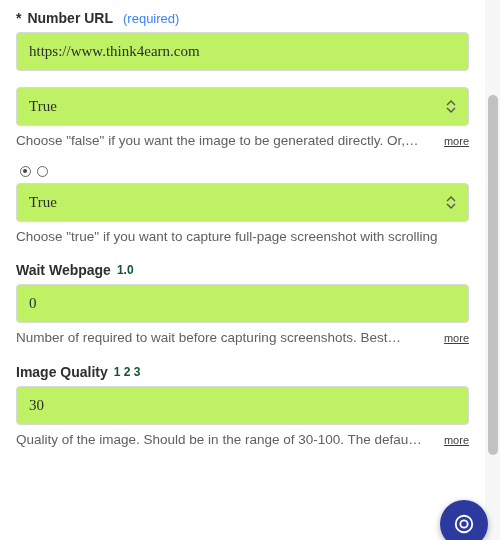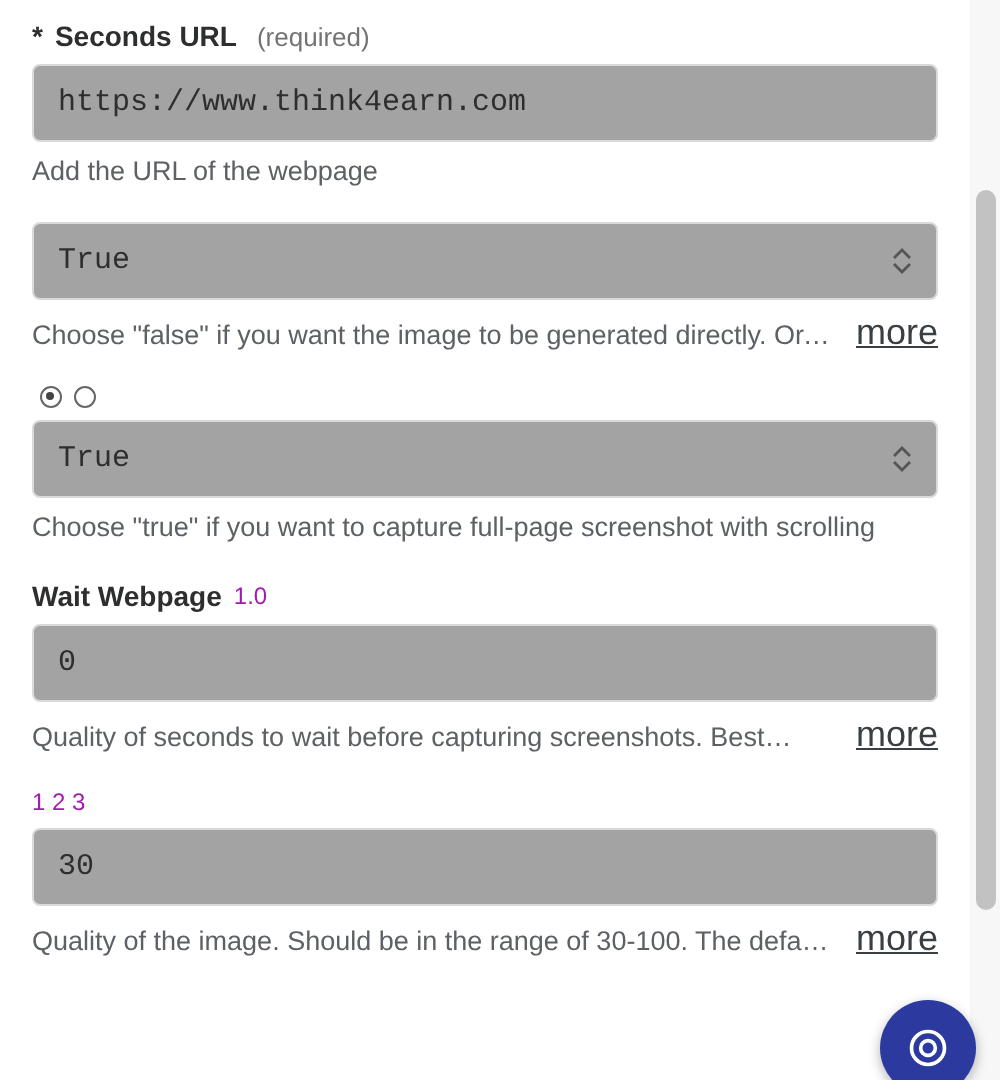--- a/index.html
+++ b/index.html
@@ -45,44 +45,44 @@
   .label-row {
     display: flex;
     align-items: center;
     gap: 6px;
     margin-bottom: 6px;
     font-size: 14px;
     color: #2d2e2e;
     font-weight: 600;
   }
   .req-star { font-weight: 700; }
-  .required { color: #737373; font-weight: 400; font-size: 13px; margin-left: 4px;}
-  .annot { color: #a21caf; font-weight: 400; font-size: 12px; }
+  .required { color: #3b82f6; font-weight: 400; font-size: 13px; margin-left: 4px;}
+  .annot { color: #14532d; font-weight: 700; font-size: 12px; }
 
   .radio-group { display: inline-flex; align-items: center; gap: 6px; margin-left: 4px; }
   .radio {
     width: 11px; height: 11px; border-radius: 50%;
     border: 1.5px solid #666; display: inline-block; position: relative;
     background: #fff;
   }
   .radio.selected::after {
     content: ""; position: absolute; left: 2px; top: 2px;
     width: 4px; height: 4px; border-radius: 50%; background: #444;
   }
 
   .text-input, .select {
     width: 100%;
     border: 1px solid #d7d9db;
     border-radius: 4px;
-    background: #a3a3a3;
+    background: #bef264;
     padding: 10px 12px;
     font-size: 15px;
     color: #2d2e2e;
     outline: none;
-    font-family: Liberation Mono, monospace;
+    font-family: Liberation Serif, serif;
   }
   .select {
     display: flex;
     align-items: center;
     justify-content: space-between;
     gap: 42px;
   }
   .select-arrows {
     display: flex; flex-direction: column; gap: 1px;
     color: #555;
@@ -102,21 +102,21 @@
     line-height: 1.35;
     flex: 1;
     white-space: nowrap;
     overflow: hidden;
     text-overflow: ellipsis;
   }
   .help-text.wrap { white-space: normal; }
   .more-link {
     color: #3a3f44;
     text-decoration: underline;
-    font-size: 18px;
+    font-size: 11px;
     cursor: pointer;
     white-space: nowrap;
   }
 
   .fab {
     position: absolute;
     right: 12px;
     bottom: -8px;
     width: 48px; height: 48px;
     border-radius: 50%;
@@ -126,27 +126,24 @@
   }
 </style>
 </head>
 <body>
 
 <div class="scroll-area">
 
   <div class="field">
     <div class="label-row">
       <span class="req-star">*</span>
-      <span>Seconds URL</span>
+      <span>Number URL</span>
       <span class="required">(required)</span>
     </div>
     <input class="text-input" type="text" value="https://www.think4earn.com" style="">
-    <div class="help-row">
-      <div class="help-text wrap">Add the URL of the webpage</div>
-    </div>
   </div>
 
   <div class="field">
     <div class="select">
       <span>True</span>
       <span class="select-arrows">
         <svg width="10" height="6" viewBox="0 0 10 6">
             <path d="M1 5 L5 1 L9 5" stroke="#555" stroke-width="1.4" fill="none"></path>
           </svg>
         <svg width="10" height="6" viewBox="0 0 10 6">
@@ -183,27 +180,28 @@
     </div>
   </div>
 
   <div class="field">
     <div class="label-row">
       <span>Wait Webpage</span>
       <span class="annot">1.0</span>
     </div>
     <input class="text-input" type="text" value="0" style="">
     <div class="help-row">
-      <div class="help-text">Quality of seconds to wait before capturing screenshots. Best…</div>
+      <div class="help-text">Number of required to wait before capturing screenshots. Best…</div>
       <span class="more-link">more</span>
     </div>
   </div>
 
   <div class="field">
     <div class="label-row">
+      <span>Image Quality</span>
       <span class="annot">1 2 3</span>
     </div>
     <input class="text-input" type="text" value="30" style="">
     <div class="help-row">
       <div class="help-text">Quality of the image. Should be in the range of 30-100. The defau…</div>
       <span class="more-link">more</span>
     </div>
   </div>
 
 </div>

